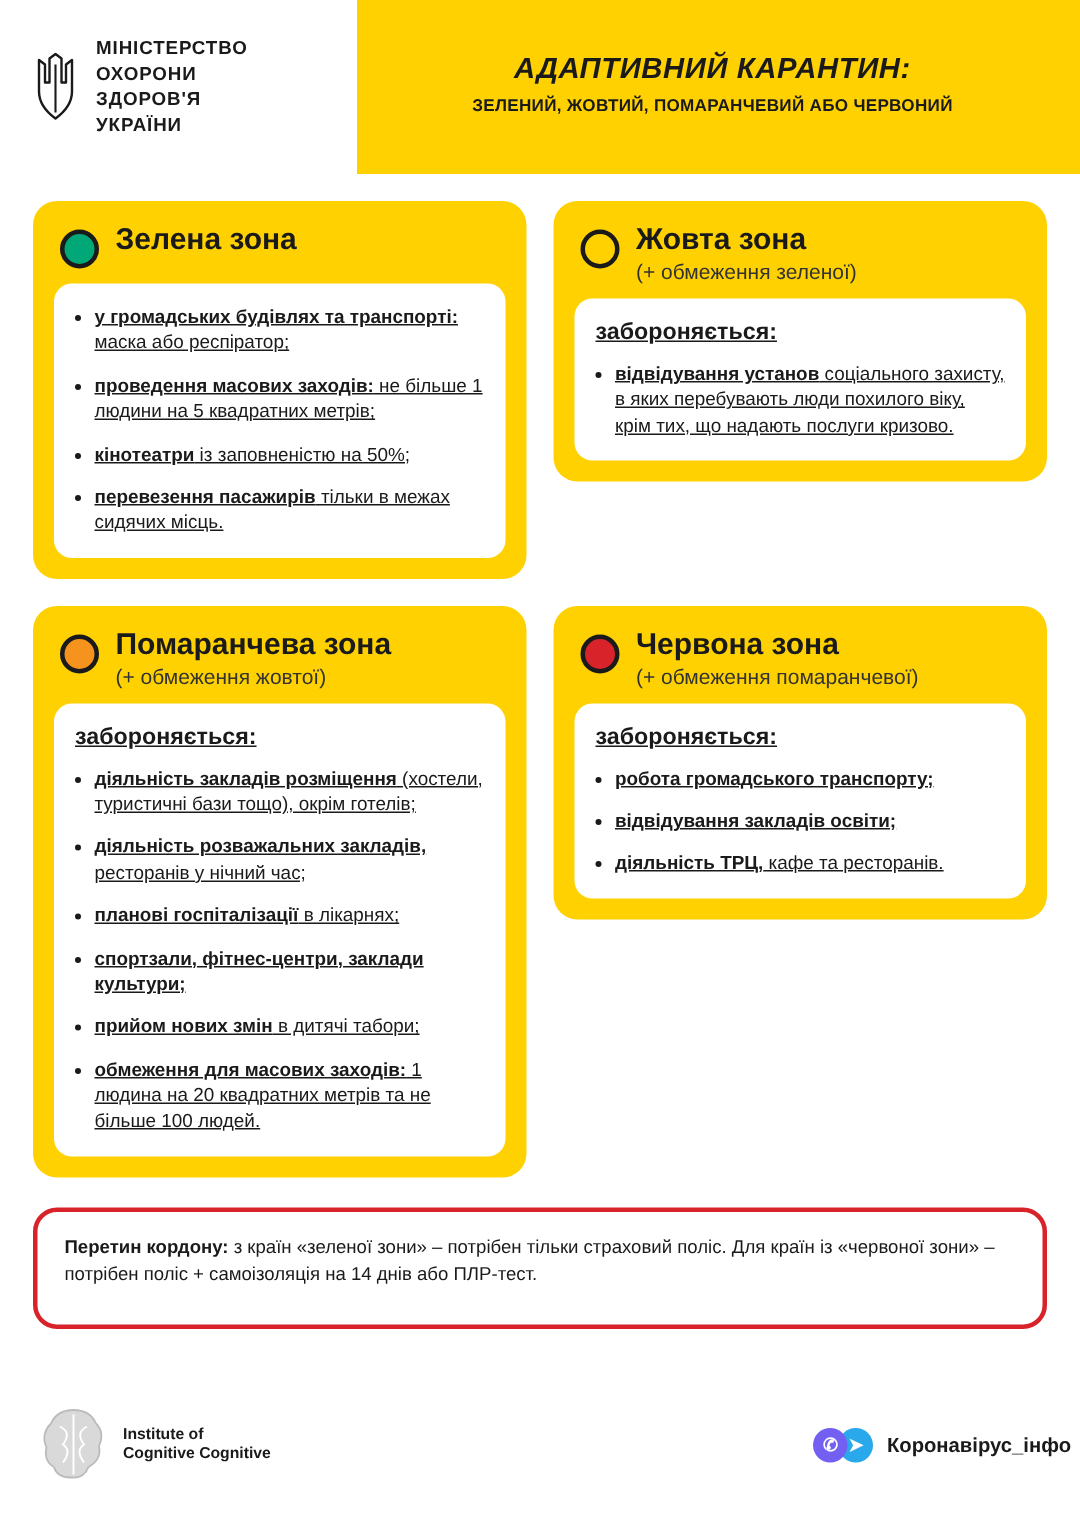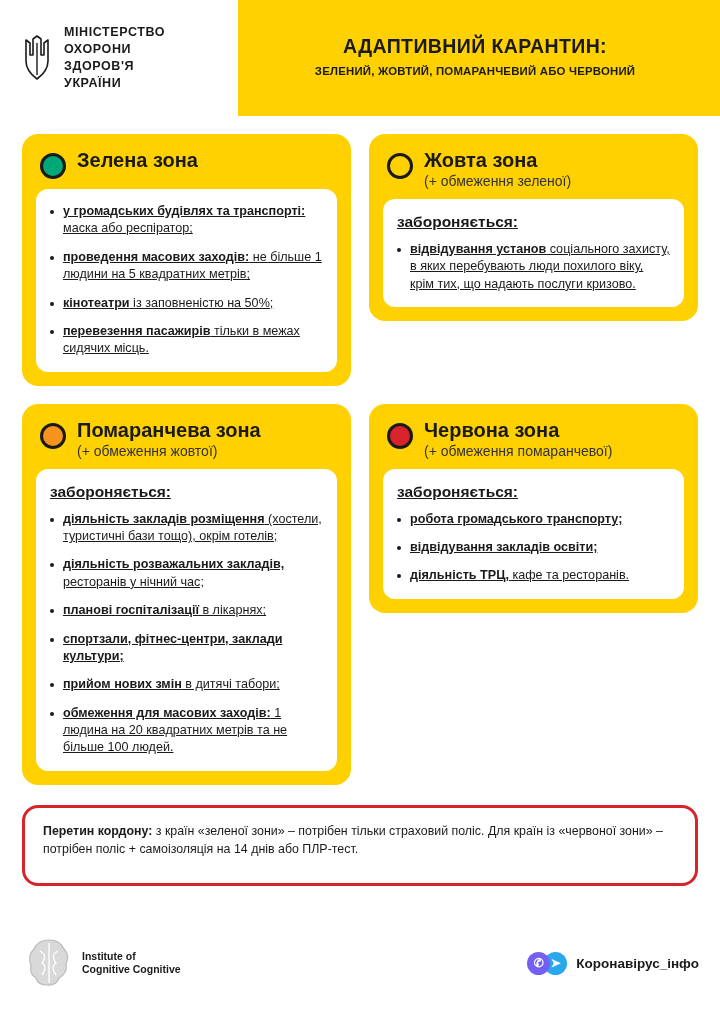--- a/index.html
+++ b/index.html
@@ -55,20 +55,21 @@
     padding: 8px 14px 10px 6px;
     text-align: center;
   }
   .header-title {
     font-size: 19.5px;
     font-weight: bold;
     letter-spacing: .4px;
     color: #1a1a1a;
     text-transform: uppercase;
     margin-bottom: 5px;
+    font-style: italic;
   }
   .header-sub {
     font-size: 11.4px;
     font-weight: bold;
     line-height: 1.45;
     letter-spacing: .2px;
     text-transform: uppercase;
     color: #1a1a1a;
   }
 
@@ -162,21 +163,21 @@
   }
 
   
   .footer {
     position: absolute;
     left: 0; right: 0; bottom: 0;
     height: 92px;
     display: flex;
     align-items: center;
     justify-content: space-between;
-    padding: 0 21px 8px 26px;
+    padding: 0 6px 8px 26px;
   }
   .footer-left {
     display: flex;
     align-items: center;
     gap: 10px;
   }
   .brain-logo { width: 46px; height: 52px; display:block; }
   .icm-text {
     font-size: 10.5px;
     font-weight: bold;

